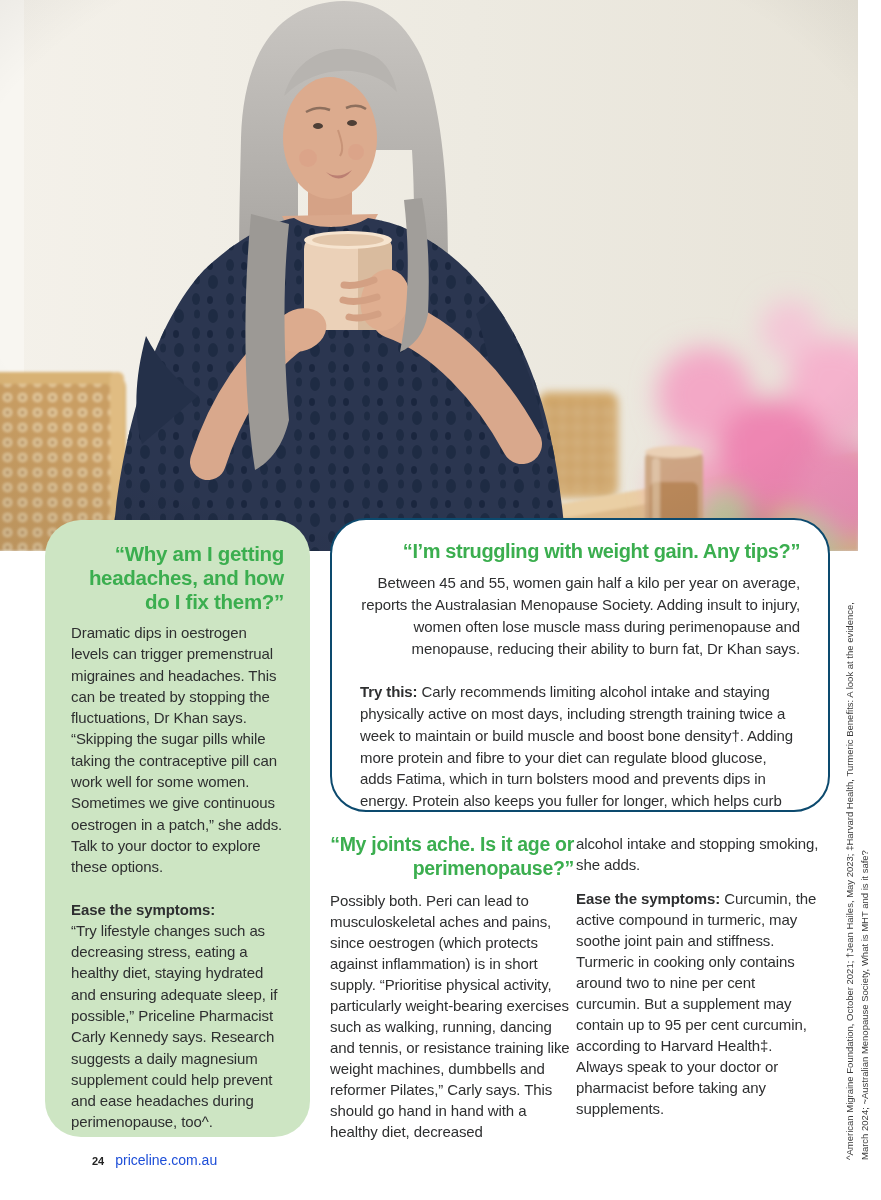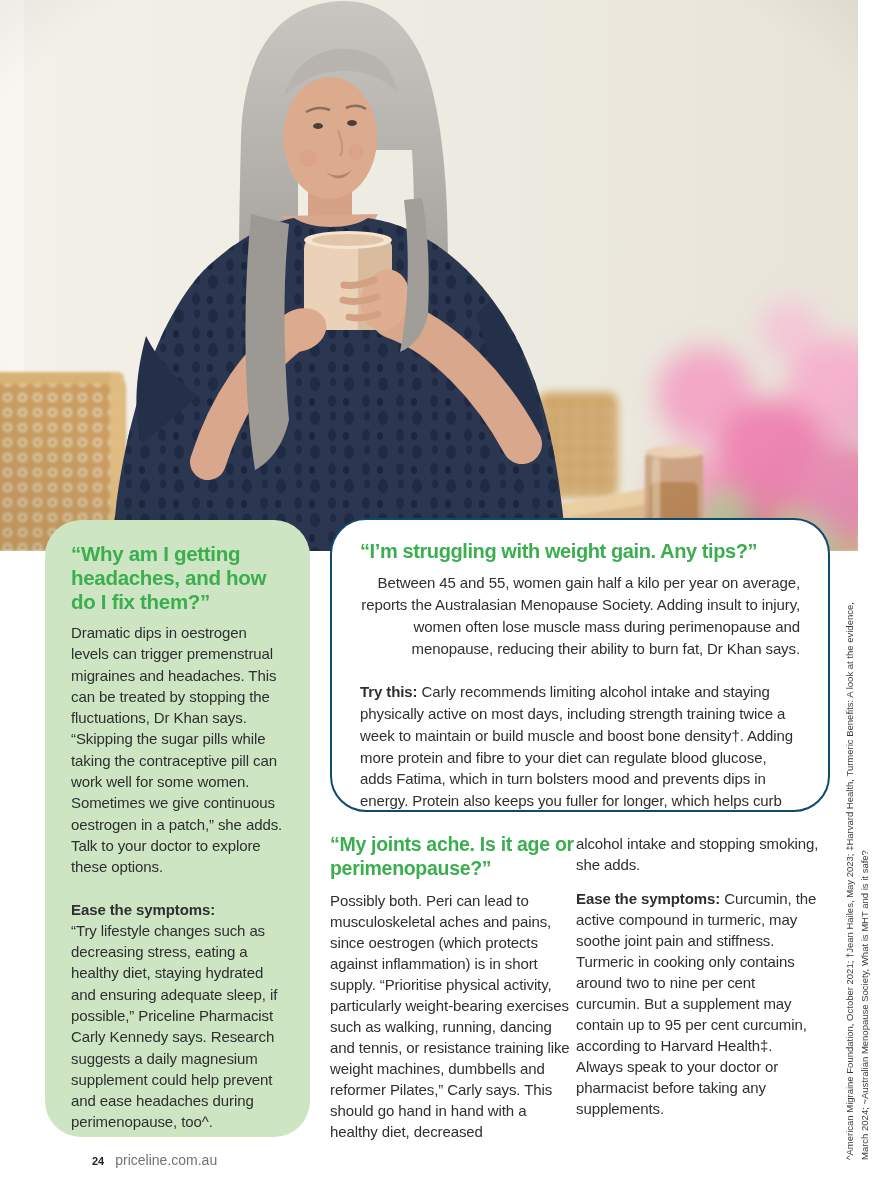--- a/index.html
+++ b/index.html
@@ -9,21 +9,21 @@
   }
   .photo{position:absolute;top:0;left:0;width:858px;height:551px;overflow:hidden;}
   .photo svg{display:block;width:100%;height:100%;}
 
   .green-box{
     position:absolute;left:45px;top:520px;width:265px;height:617px;
     background:#cde5c3;border-radius:36px;padding:22px 26px;box-sizing:border-box;overflow:hidden;
   }
   h2.q{
     color:#3bae4f;font-size:20.5px;line-height:1.17;margin:0 0 8px 0;
-    letter-spacing:-0.3px;font-weight:bold;
+    letter-spacing:-0.3px;font-weight:bold;text-align:right;
   }
   .green-box p{font-size:15px;line-height:1.42;margin:0;letter-spacing:-0.1px;}
   .green-box .para1{margin-bottom:21px;}
   .green-box .subhead{font-weight:bold;}
 
   .white-box{
     position:absolute;left:330px;top:518px;width:500px;height:294px;
     background:#ffffff;border:2px solid #0c4a6e;border-radius:36px;
     padding:20px 28px;box-sizing:border-box;overflow:hidden;
   }
@@ -37,21 +37,21 @@
   .joints p{margin:0;}
   .joints .cont{margin-bottom:13px;}
 
   .footnote-wrap{position:absolute;top:600px;left:843px;width:34px;height:560px;}
   .footnote-inner{
     width:560px;transform-origin:0 0;transform:rotate(-90deg) translateX(-560px);
     font-size:9.5px;line-height:1.55;color:#3a3a3a;letter-spacing:0;
   }
   .footer{position:absolute;left:48px;top:1152px;display:flex;align-items:baseline;gap:11px;}
   .footer .page-num{font-weight:bold;font-size:11px;color:#222;margin-left:44px;}
-  .footer .site{font-size:14px;color:#737373;}
+  .footer .site{font-size:14px;color:#1d4ed8;}
 </style>
 </head>
 <body>
 
 <div class="page">
 
   <div class="photo" role="img" aria-label="Woman with long grey hair wearing a navy broderie top, holding a beige mug at a wooden table, with a cane chair on the left and blurred pink flowers on the right">
     <svg viewBox="0 0 858 551" xmlns="http://www.w3.org/2000/svg">
       <defs>
         <linearGradient id="wall" x1="0" y1="0" x2="1" y2="0">

